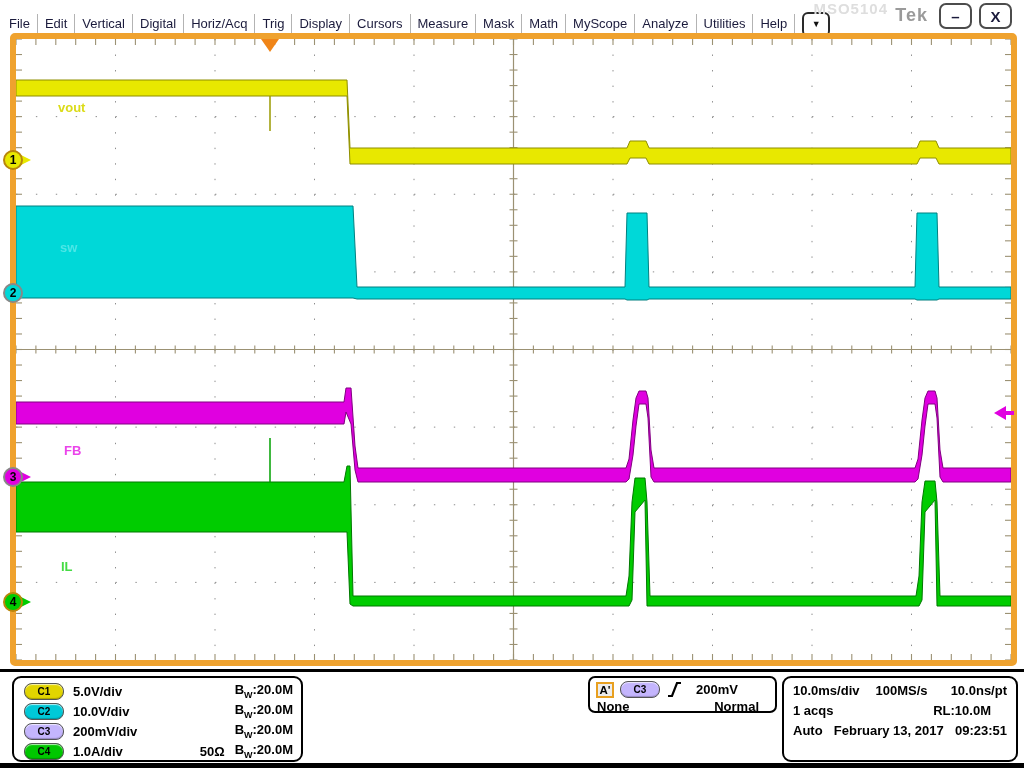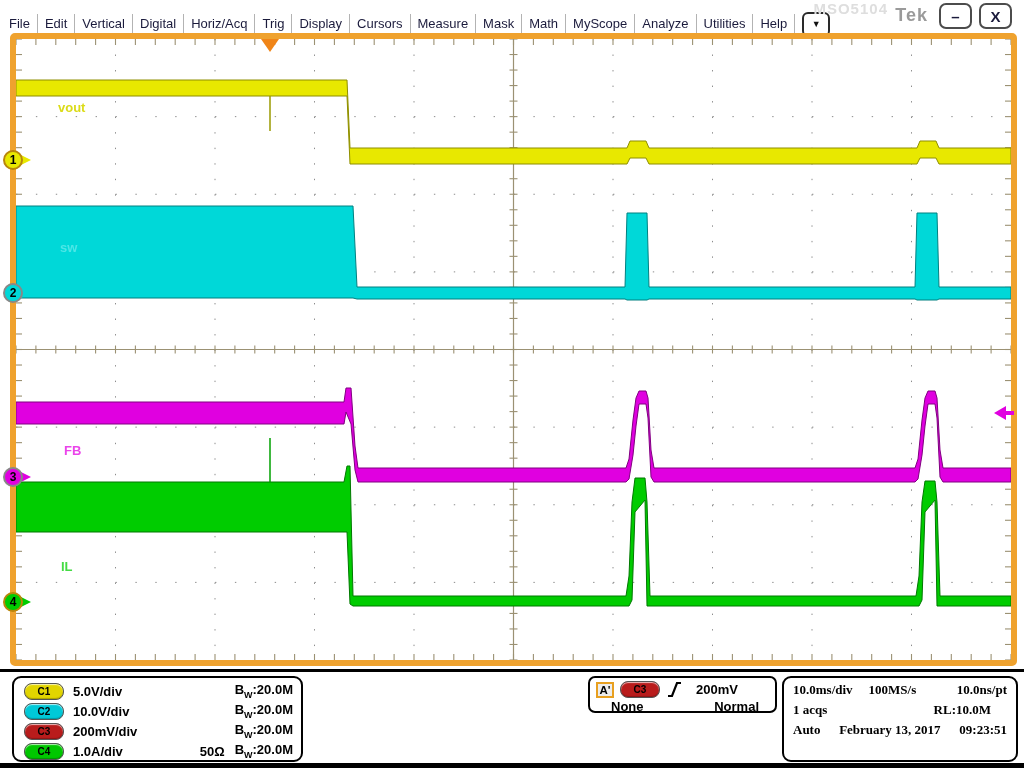--- a/index.html
+++ b/index.html
@@ -25,34 +25,34 @@
   .readout-bar{position:absolute;left:0;top:669px;width:1024px;height:99px;background:#fff;
                border-top:3px solid #000;border-bottom:5px solid #000;box-sizing:border-box;}
   .ch-box{position:absolute;left:12px;top:4px;width:291px;height:86px;border:2px solid #000;
           border-radius:9px;box-sizing:border-box;padding-top:3px;background:#fff;}
   .ch-row{display:flex;align-items:center;height:20px;padding:0 8px 0 10px;
           font-weight:bold;font-size:13px;color:#000;}
   .pill{width:38px;height:15px;border-radius:8px;border:1px solid #555;flex:0 0 38px;
         display:flex;align-items:center;justify-content:center;font-size:10px;font-weight:bold;color:#000;
         box-shadow:inset 0 1px 1px rgba(255,255,255,.7), inset 0 -1px 1px rgba(0,0,0,.25);}
   .pill.c1{background:#e2d500;text-align:right;} .pill.c2{background:#00c9d8;}
-  .pill.c3{background:#b91c1c;} .pill.c4{background:#00c800;}
+  .pill.c3{background:#c4b5fd;} .pill.c4{background:#00c800;}
   .scale{margin-left:9px;} .spacer{flex:1;} .imped{margin-right:10px;}
   .bw sub{font-size:9px;}
   .trig-box{position:absolute;left:588px;top:4px;width:189px;height:37px;border:2px solid #000;
             border-radius:7px;box-sizing:border-box;background:#fff;}
   .trig-row1{display:flex;align-items:center;height:19px;padding:2px 8px 0 6px;font-weight:bold;font-size:13px;}
   .a-src{width:18px;height:16px;border:2px solid #e8a020;background:#ececec;font-weight:bold;font-size:11.5px;
          display:flex;align-items:center;justify-content:center;box-sizing:border-box;color:#000;}
   .trig-row1 .pill{margin-left:6px;}
   .slope-icon{margin-left:6px;}
   .trig-level{margin-left:13px;}
-  .trig-row2{display:flex;justify-content:space-between;padding:0 16px 0 21px;font-weight:bold;font-size:13px;height:15px;}
+  .trig-row2{display:flex;justify-content:space-between;padding:0 16px 0 7px;font-weight:bold;font-size:13px;height:15px;}
   .horiz-box{position:absolute;left:782px;top:4px;width:236px;height:86px;border:2px solid #000;
-             border-radius:9px;box-sizing:border-box;padding-top:2px;background:#fff;font-family:Liberation Serif, serif;}
+             border-radius:9px;box-sizing:border-box;padding-top:2px;background:#fff;}
   .h-row{display:flex;align-items:center;height:20px;padding:0 9px;font-weight:bold;font-size:13px;color:#000;}
   .gap6{margin-left:16px;} .mr16{margin-right:16px;}
 </style>
 </head>
 <body>
 
 <div class="screen">
 
   <div class="menubar">
     <span class="menu-item">File</span>

